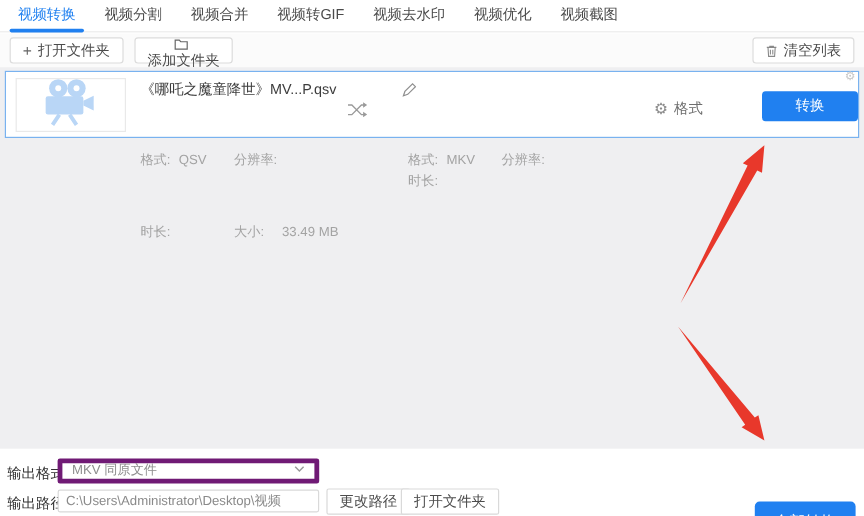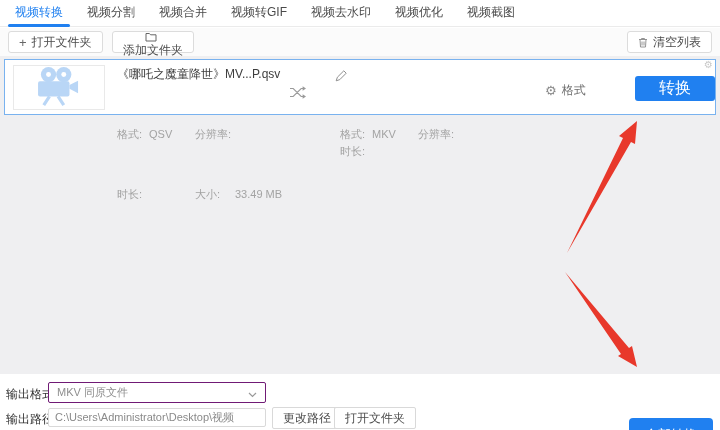--- a/index.html
+++ b/index.html
@@ -42,32 +42,32 @@
   .details .c2l { display:inline-block; width:40px;margin-top:43px; }
   .src-details { left:112px; top:23px; }
   .tgt-details { left:335px; top:23px; }
   .shuffle-wrap { position:absolute; left:284px; top:25px; }
   .pencil-wrap { position:absolute; left:330px; top:8px; }
   .tgt-title { position:absolute; left:349px; top:6px; font-size:12px; color:#3d3d3d; white-space:nowrap; }
   .fmt-btn { position:absolute; left:540px; top:22px; display:flex; align-items:center;
              font-size:12px; color:#6e6e6e; cursor:pointer; }
   .fmt-btn .gear-glyph { font-size:13px; color:#8a8a8a; margin-right:5px; line-height:1; }
   .convert-btn { position:absolute; left:630px; top:16px; width:80px; height:25px;
-                 background:#2080f0; color:#fff; font-size:16px; border:none; border-radius:3px;
+                 background:#2080f0; color:#fff; font-size:12px; border:none; border-radius:3px;
                  display:flex; align-items:center; justify-content:center; cursor:pointer; }
   .row-corner { position:absolute; right:2px; top:0px; font-size:10px; color:#c9c9c9;
                 line-height:1; cursor:pointer; }
 
   
   .bottom { position:absolute; left:0; top:374px; width:720px; height:56px; background:#fff; }
   .out-label { position:absolute; left:6px; font-size:12px; color:#333; }
   .lbl1 { top:12px; } .lbl2 { top:37px; }
   .fake-select { position:absolute; left:48px; top:8px; width:218px; height:21px;
-                 background:#fff; border:1px solid #701a75; border-radius:2px;
-                 display:flex; align-items:center; padding:0 8px; cursor:pointer; }
+                 background:#fff; border:4px solid #701a75; border-radius:2px;
+                 display:flex; align-items:flex-end; padding:0 8px; cursor:pointer; }
   .fake-select .sel-text { flex:1; font-size:11px; color:#8e8e8e; white-space:nowrap; overflow:hidden; }
   .path-input { position:absolute; left:48px; top:34px; width:218px; height:19px;
                 border:1px solid #d9d9d9; border-radius:2px; font-size:11px; color:#8a8a8a;
                 padding:0 6px; font-family:"Liberation Sans","DejaVu Sans",sans-serif; }
   .bbtn { position:absolute; top:33px; height:22px; background:#fff; border:1px solid #d9d9d9;
           border-radius:2px; font-size:12px; color:#4c4c4c; padding:0 10px; cursor:pointer; }
   .bbtn.change { left:272px; }
   .bbtn.open { left:334px; }
   .convert-all-btn { position:absolute; left:629px; top:16px; width:84px; height:33px;
                  background:#2080f0; color:#fff; font-size:13px; border:none; border-radius:4px;

